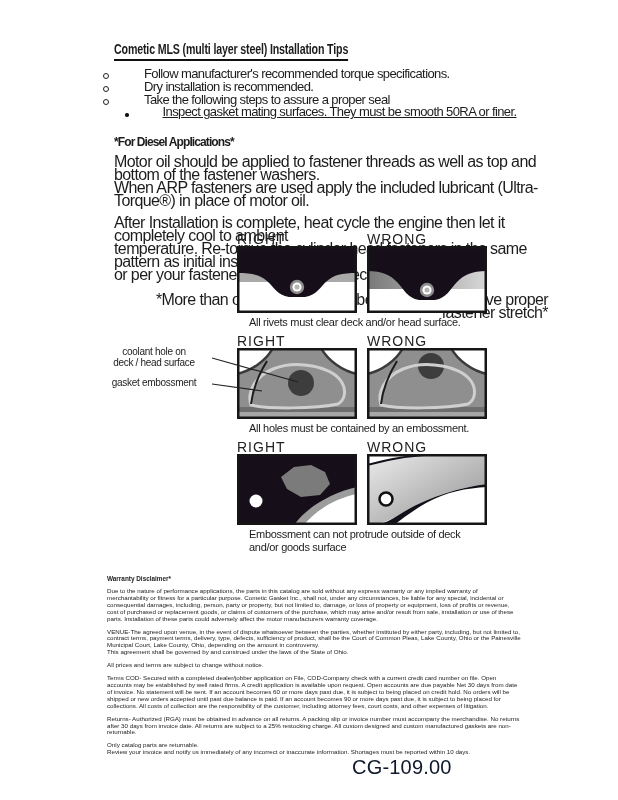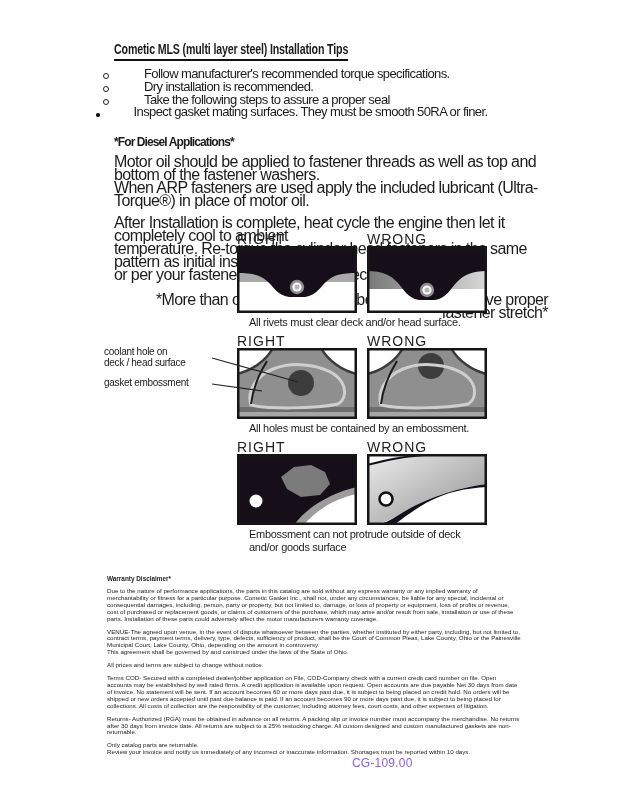--- a/index.html
+++ b/index.html
@@ -19,21 +19,21 @@
     font-size:14px;font-weight:bold;letter-spacing:-0.2px;
     padding-bottom:2px;border-bottom:2.5px solid #111;
     transform:scaleX(0.76);transform-origin:0 50%;
     white-space:nowrap;
   }
   .bullet-row{display:flex;align-items:center;line-height:12.8px;font-size:13px;letter-spacing:-0.6px;gap:31px;}
   .bullet-row .marker{
     flex:0 0 auto;width:4px;height:4px;border:1px solid #222;border-radius:50%;
     margin:4px 4px 0 7px;
   }
-  .sub-bullets{}
+  .sub-bullets{margin-left:29px;text-decoration:underline;}
   .sub-bullets .marker{
     width:3.5px;height:3.5px;background:#111;border:none;border-radius:50%;
     margin:4.5px 3px 0 0;
   }
   .diesel-heading{
     margin:16px 0 6px 18px;
     font-size:12px;font-weight:bold;letter-spacing:-0.9px;
   }
   .para{
     margin:0 0 9px 18px;
@@ -53,38 +53,38 @@
   .fig-panels svg{display:block;}
   .fig-panels svg:last-child{margin-left:10px;}
   .fig-caption{
     margin:3px 0 4px 12px;height:13px;
     font-size:11px;letter-spacing:-0.3px;white-space:pre-line;line-height:12.5px;
   }
   .fig-caption.center{text-align:left;}
   .fig-caption.twolines{height:26px;}
   
   .ann{
-    position:absolute;left:104px;width:112px;text-align:left;
+    position:absolute;left:98px;width:112px;text-align:center;
     font-size:10px;line-height:10.5px;letter-spacing:-0.3px;white-space:pre-line;
   }
   .ann1{top:347px;}
   .ann2{top:378px;}
   .leader-svg{position:absolute;left:212px;top:350px;}
   
   .disclaimer{position:absolute;left:107px;top:575px;width:414px;}
   .disclaimer h2{
     margin:0 0 6px 0;font-size:6.4px;font-weight:bold;letter-spacing:0;
   }
   .disclaimer p{
     margin:0 0 6px 0;font-size:6.2px;line-height:6.9px;letter-spacing:0;
     white-space:pre-line;color:#222;
   }
   .page-code{
     position:absolute;left:352px;top:756px;
-    font-size:12px;letter-spacing:0.2px;color:#8b5cf6;
+    font-size:20px;letter-spacing:0.2px;color:#0f172a;
   }
 </style>
 </head>
 <body>
 
 <div class="page">
 
   <div class="top-block">
     <h1 class="doc-title">Cometic MLS (multi layer steel) Installation Tips</h1>
 

